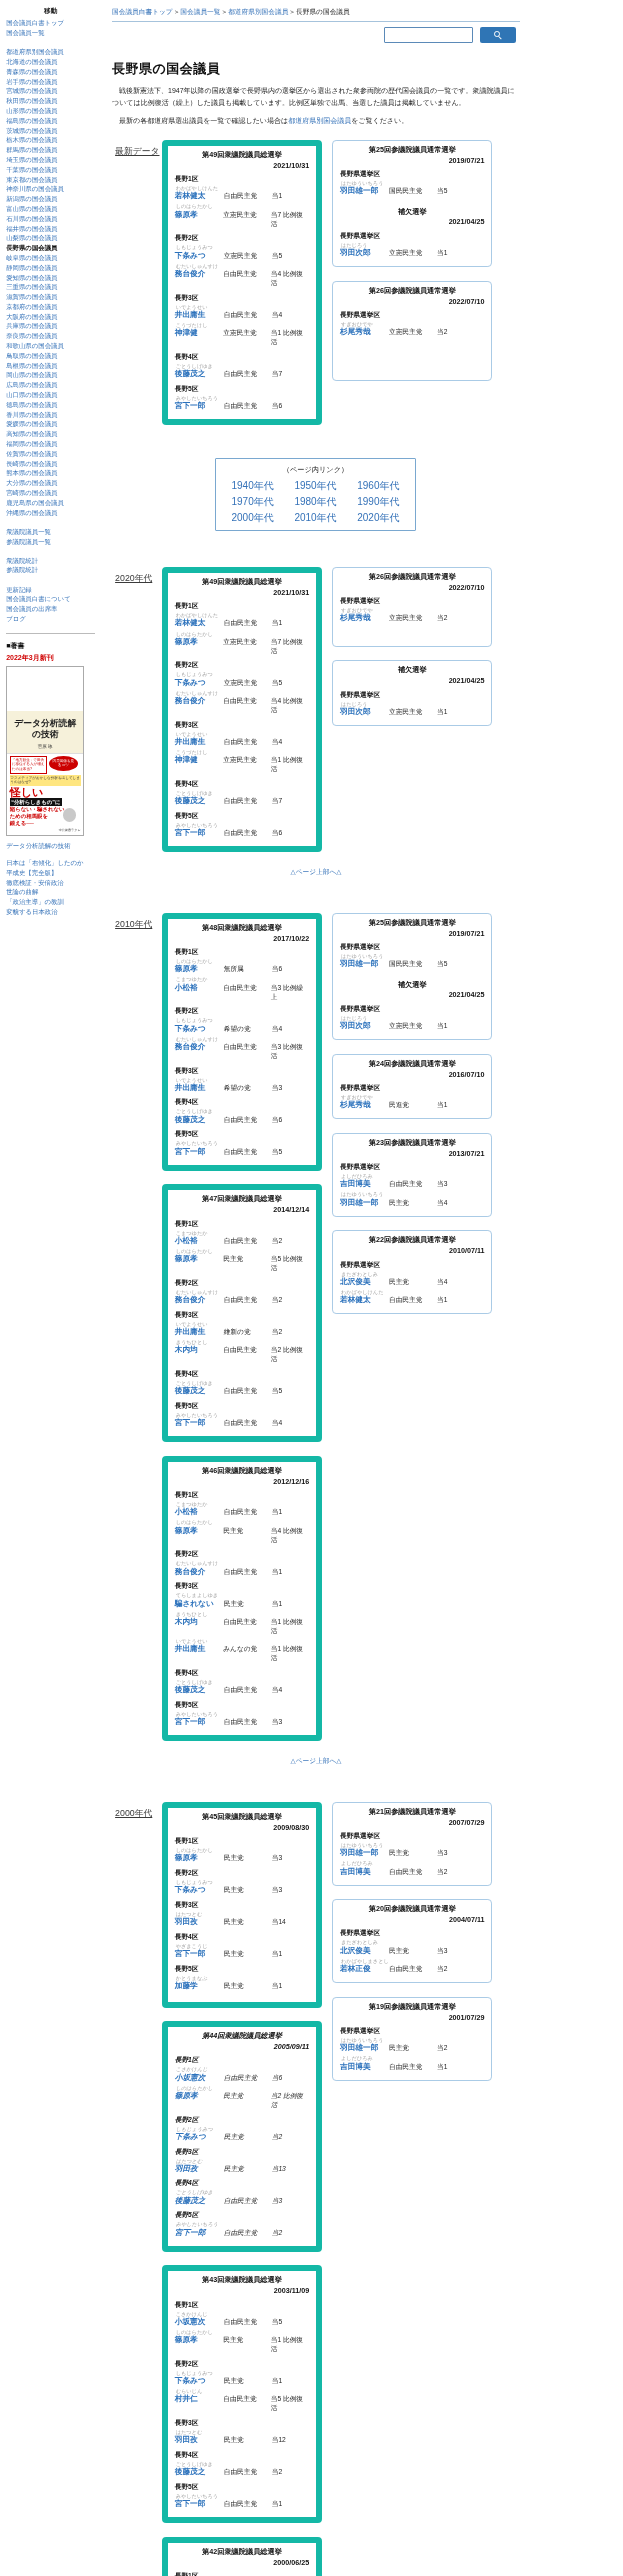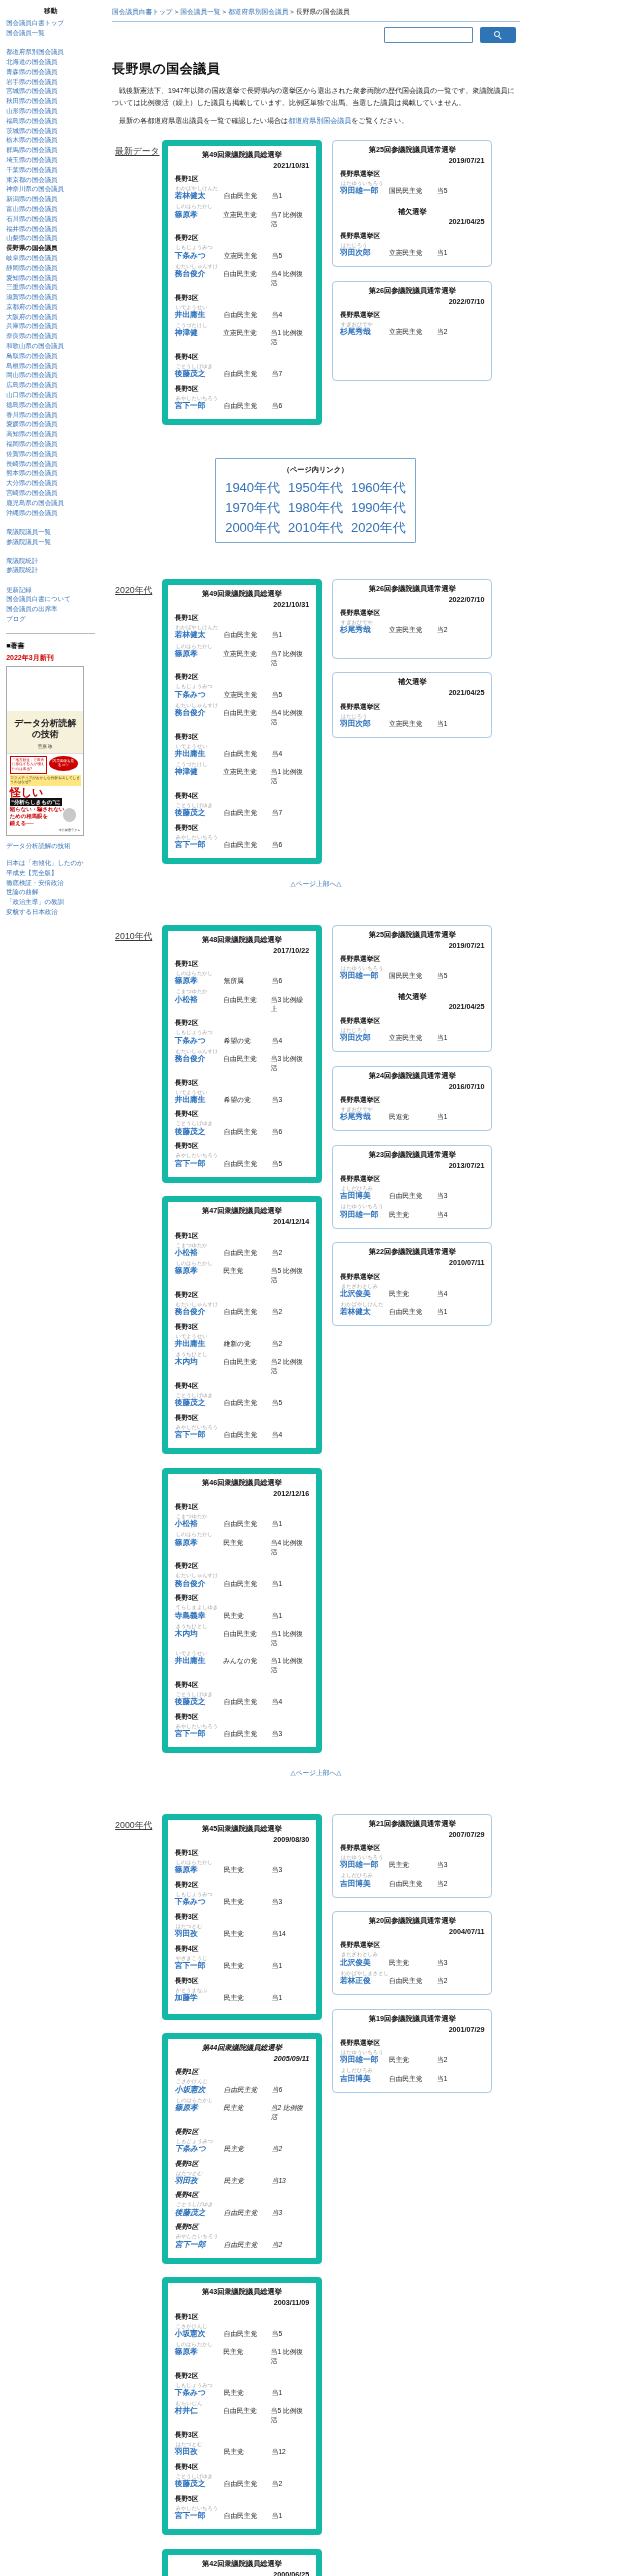--- a/index.html
+++ b/index.html
@@ -66,23 +66,23 @@
   .box-date { text-align:right; font-weight:bold; font-size:7.2px; color:#111; line-height:1.5; margin-bottom:2.1px; }
   .district { font-weight:bold; font-size:6.7px; color:#111; margin:3.6px 0 1px; }
   .member { padding:0 0 2.1px; }
   .kana { font-size:5.2px; line-height:1.2; color:#9f9f9f; margin-left:1px; }
   .mrow { display:flex; }
   .mname { width:49px; color:#2c72bc; font-weight:bold; font-size:7.7px; line-height:1.2; }
   .mparty { width:48px; font-size:6.7px; padding-top:1px; color:#222; }
   .mres { font-size:6.7px; padding-top:1px; color:#222; }
 
   .pagelinks { width:201px; margin:33px auto 0; margin-left:103px; border:0.5px solid #7aa8d0; border-radius:1px; padding:6.2px 5.2px 5.2px; }
-  .pl-title { text-align:center; font-weight:bold; font-size:7.2px; color:#111; margin-bottom:3.1px; }
+  .pl-title { text-align:center; font-weight:normal; font-size:7.2px; color:#111; margin-bottom:3.1px; }
   .pl-grid { display:grid; grid-template-columns:1fr 1fr 1fr; row-gap:2.1px; justify-items:center; }
-  .plink { color:#3572b8; font-size:13px; }
+  .plink { color:#3572b8; font-size:10px; }
   .backtop-wrap { text-align:center; margin:14.4px 0 0; }
   .backtop { color:#3572b8; font-size:6.7px; }
 </style>
 </head>
 <body>
 
 <aside class="sidebar">
   <div class="snav-title">移動</div>
   <nav>
       <div class="snav-group">
@@ -612,21 +612,21 @@
                 <div class="mrow">
                   <a class="mname">務台俊介</a>
                   <span class="mparty">自由民主党</span>
                   <span class="mres">当1</span>
                 </div>
               </div>
               <div class="district">長野3区</div>
               <div class="member">
                 <div class="kana">てらしまよしゆき</div>
                 <div class="mrow">
-                  <a class="mname">寺島義幸</a>
+                  <a class="mname">騙されない</a>
                   <span class="mparty">民主党</span>
                   <span class="mres">当1</span>
                 </div>
               </div>
               <div class="member">
                 <div class="kana">きうちひとし</div>
                 <div class="mrow">
                   <a class="mname">木内均</a>
                   <span class="mparty">自由民主党</span>
                   <span class="mres">当1 比例復活</span>

